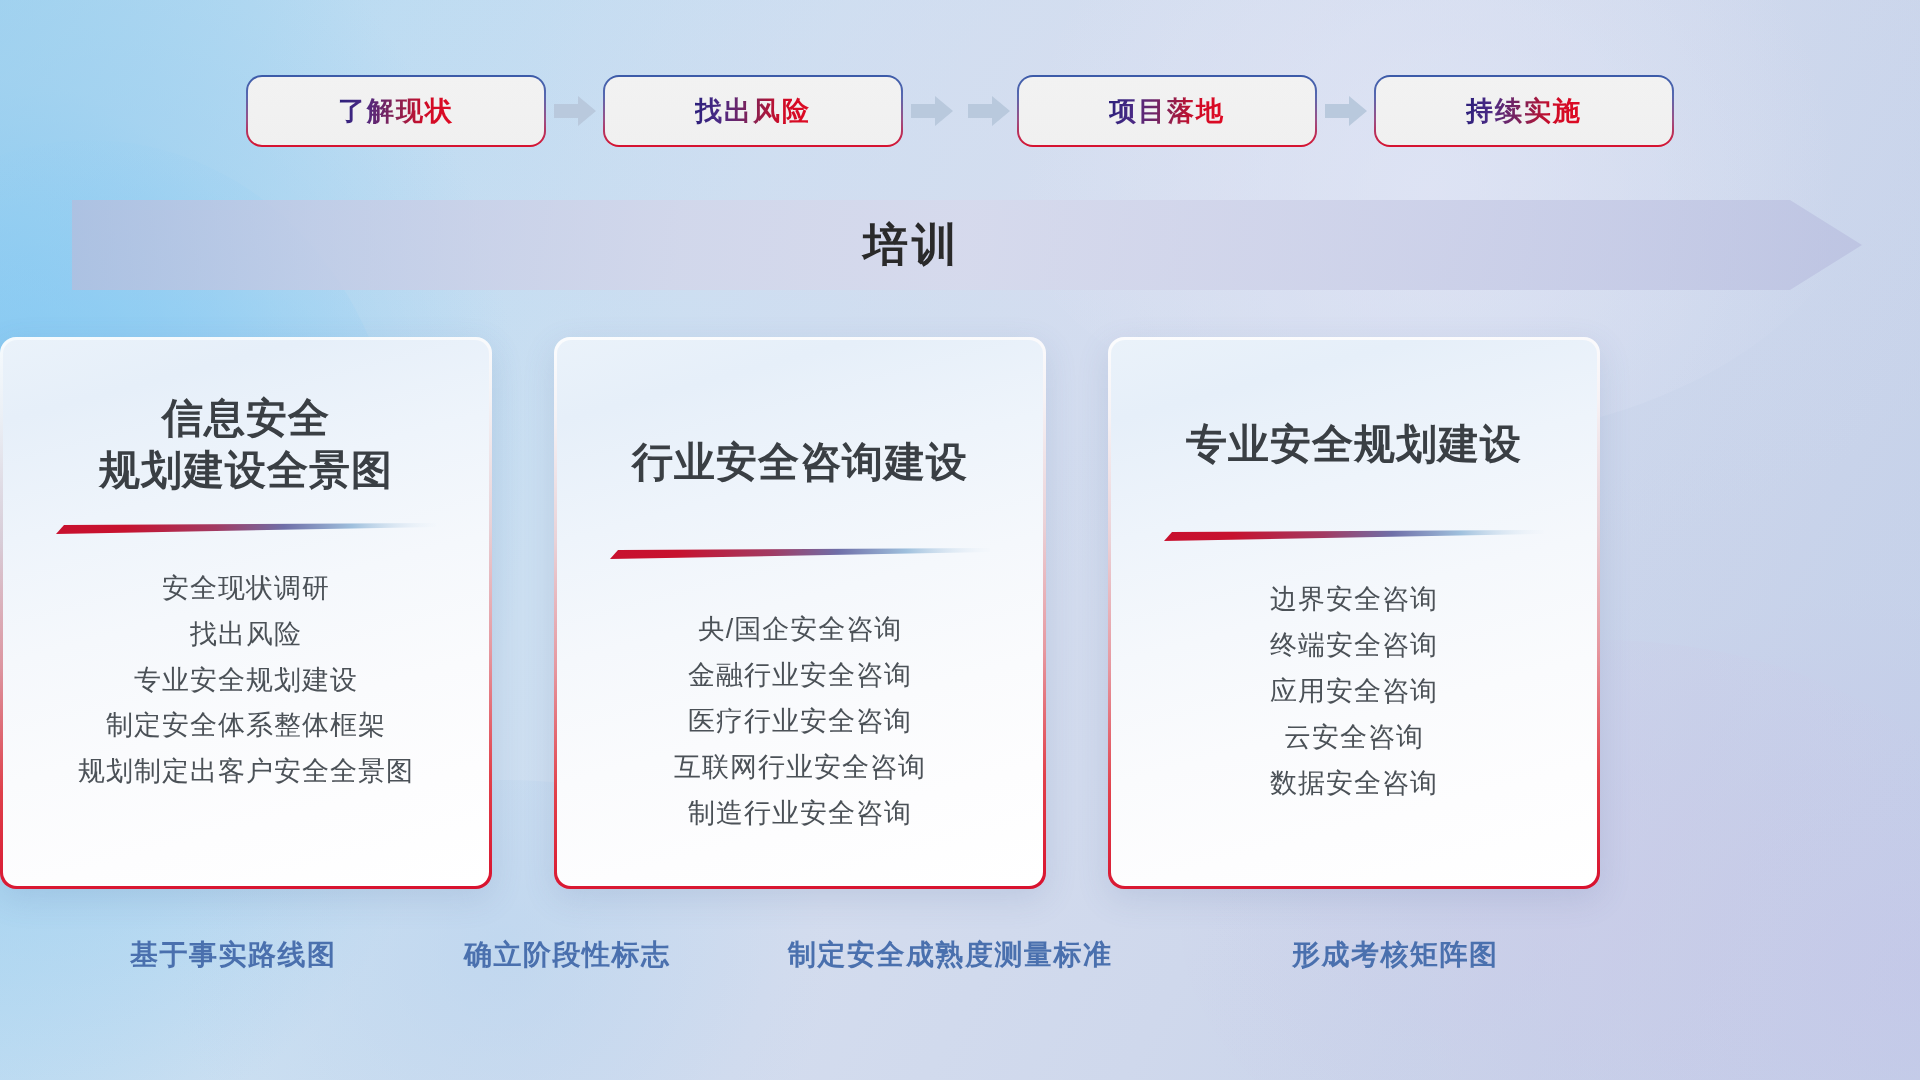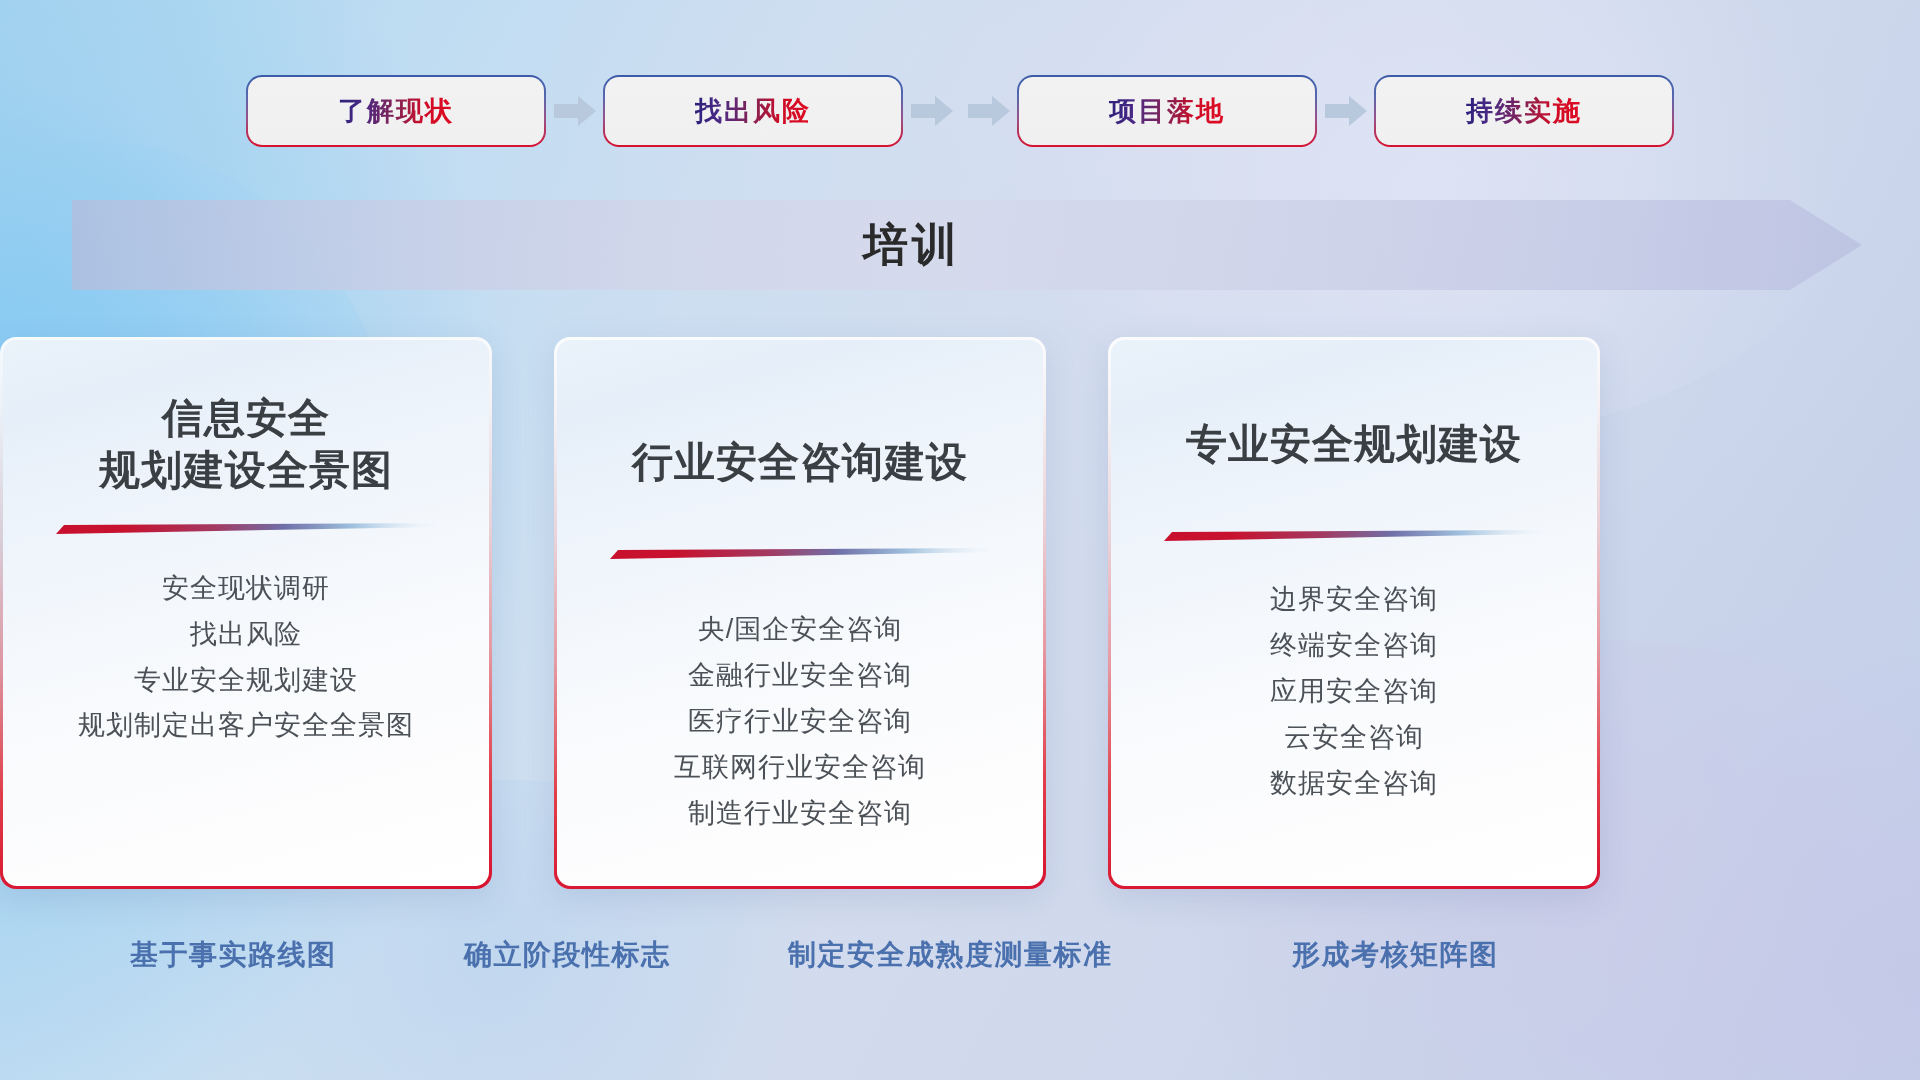--- a/index.html
+++ b/index.html
@@ -191,20 +191,21 @@
               <stop offset="100%" stop-color="#eef4fa" stop-opacity="0.15"></stop>
             </linearGradient>
           </defs>
           <path d="M0 11 L8 2 L380 0 L380 4 Z" fill="url(#dg1)"></path>
         </svg>
       </div>
       <div class="card-list">
         <div class="item">安全现状调研</div>
         <div class="item">找出风险</div>
         <div class="item">专业安全规划建设</div>
+        <div class="item">制定安全体系整体框架</div>
         <div class="item">规划制定出客户安全全景图</div>
       </div>
     </div>
   </div>
 
   <div class="card">
     <div class="card-inner">
       <div class="card-title" style="margin-top:44px;">
         <div>行业安全咨询建设</div>
       </div>

